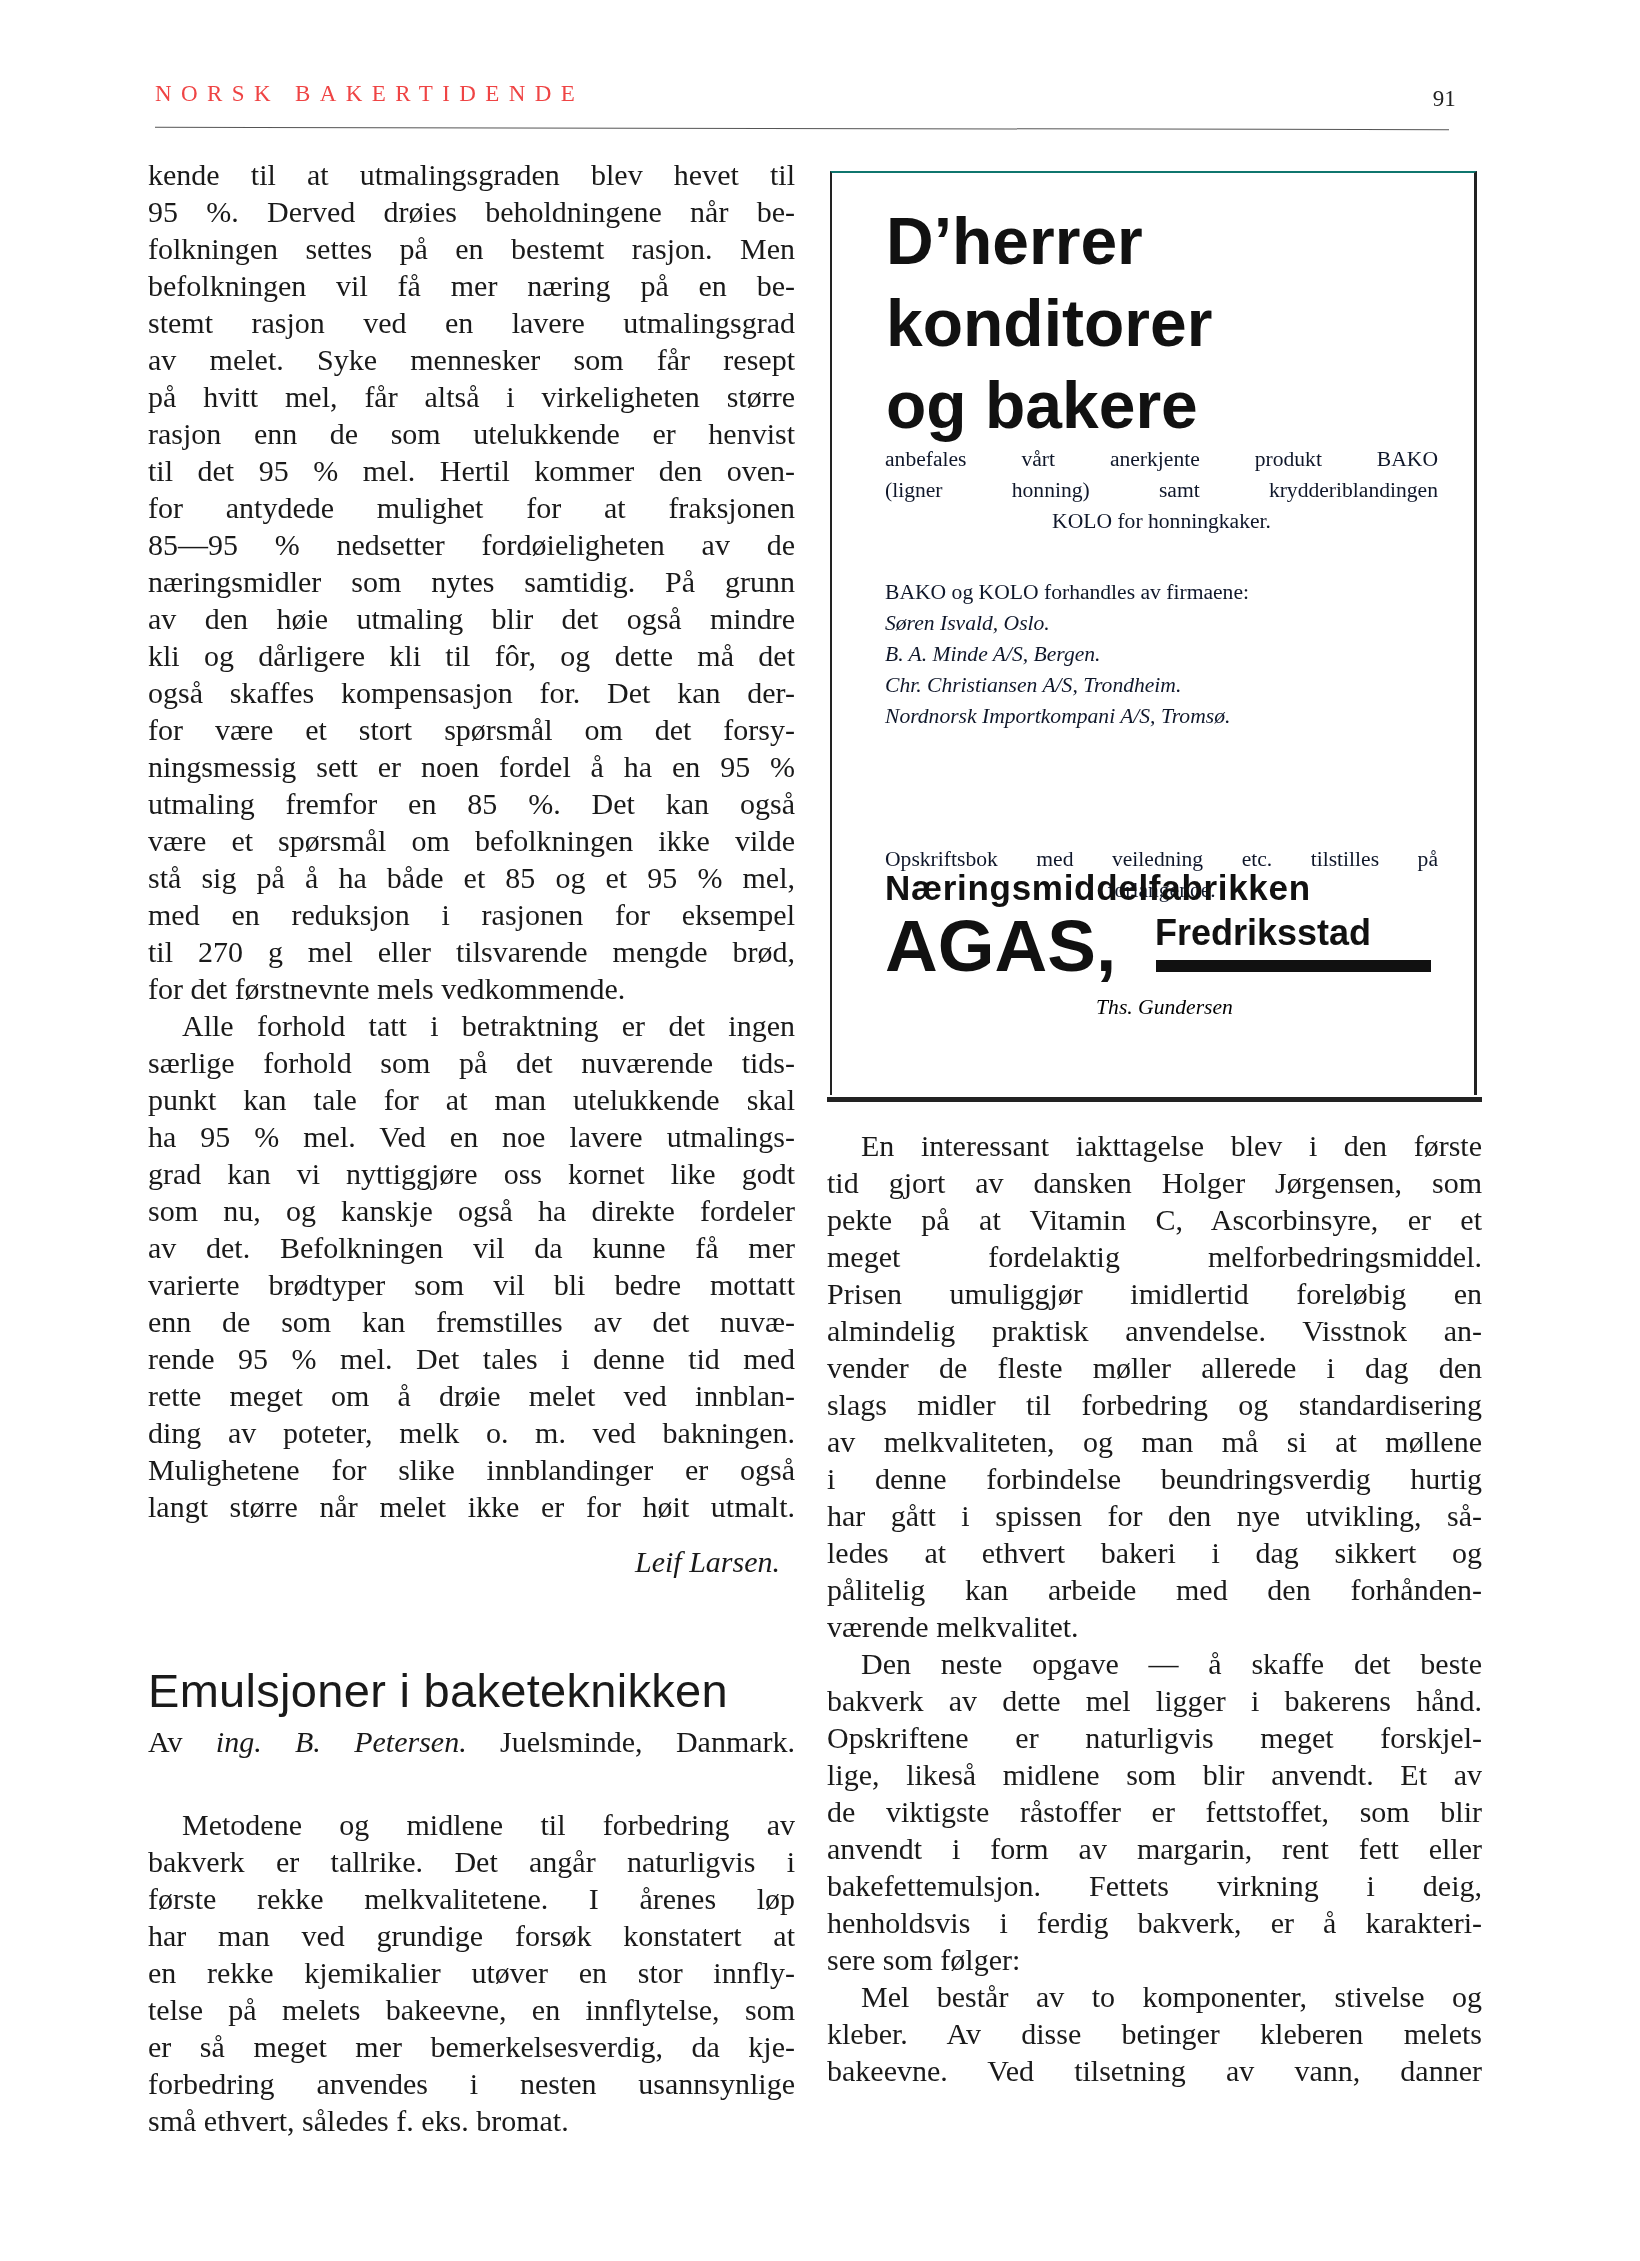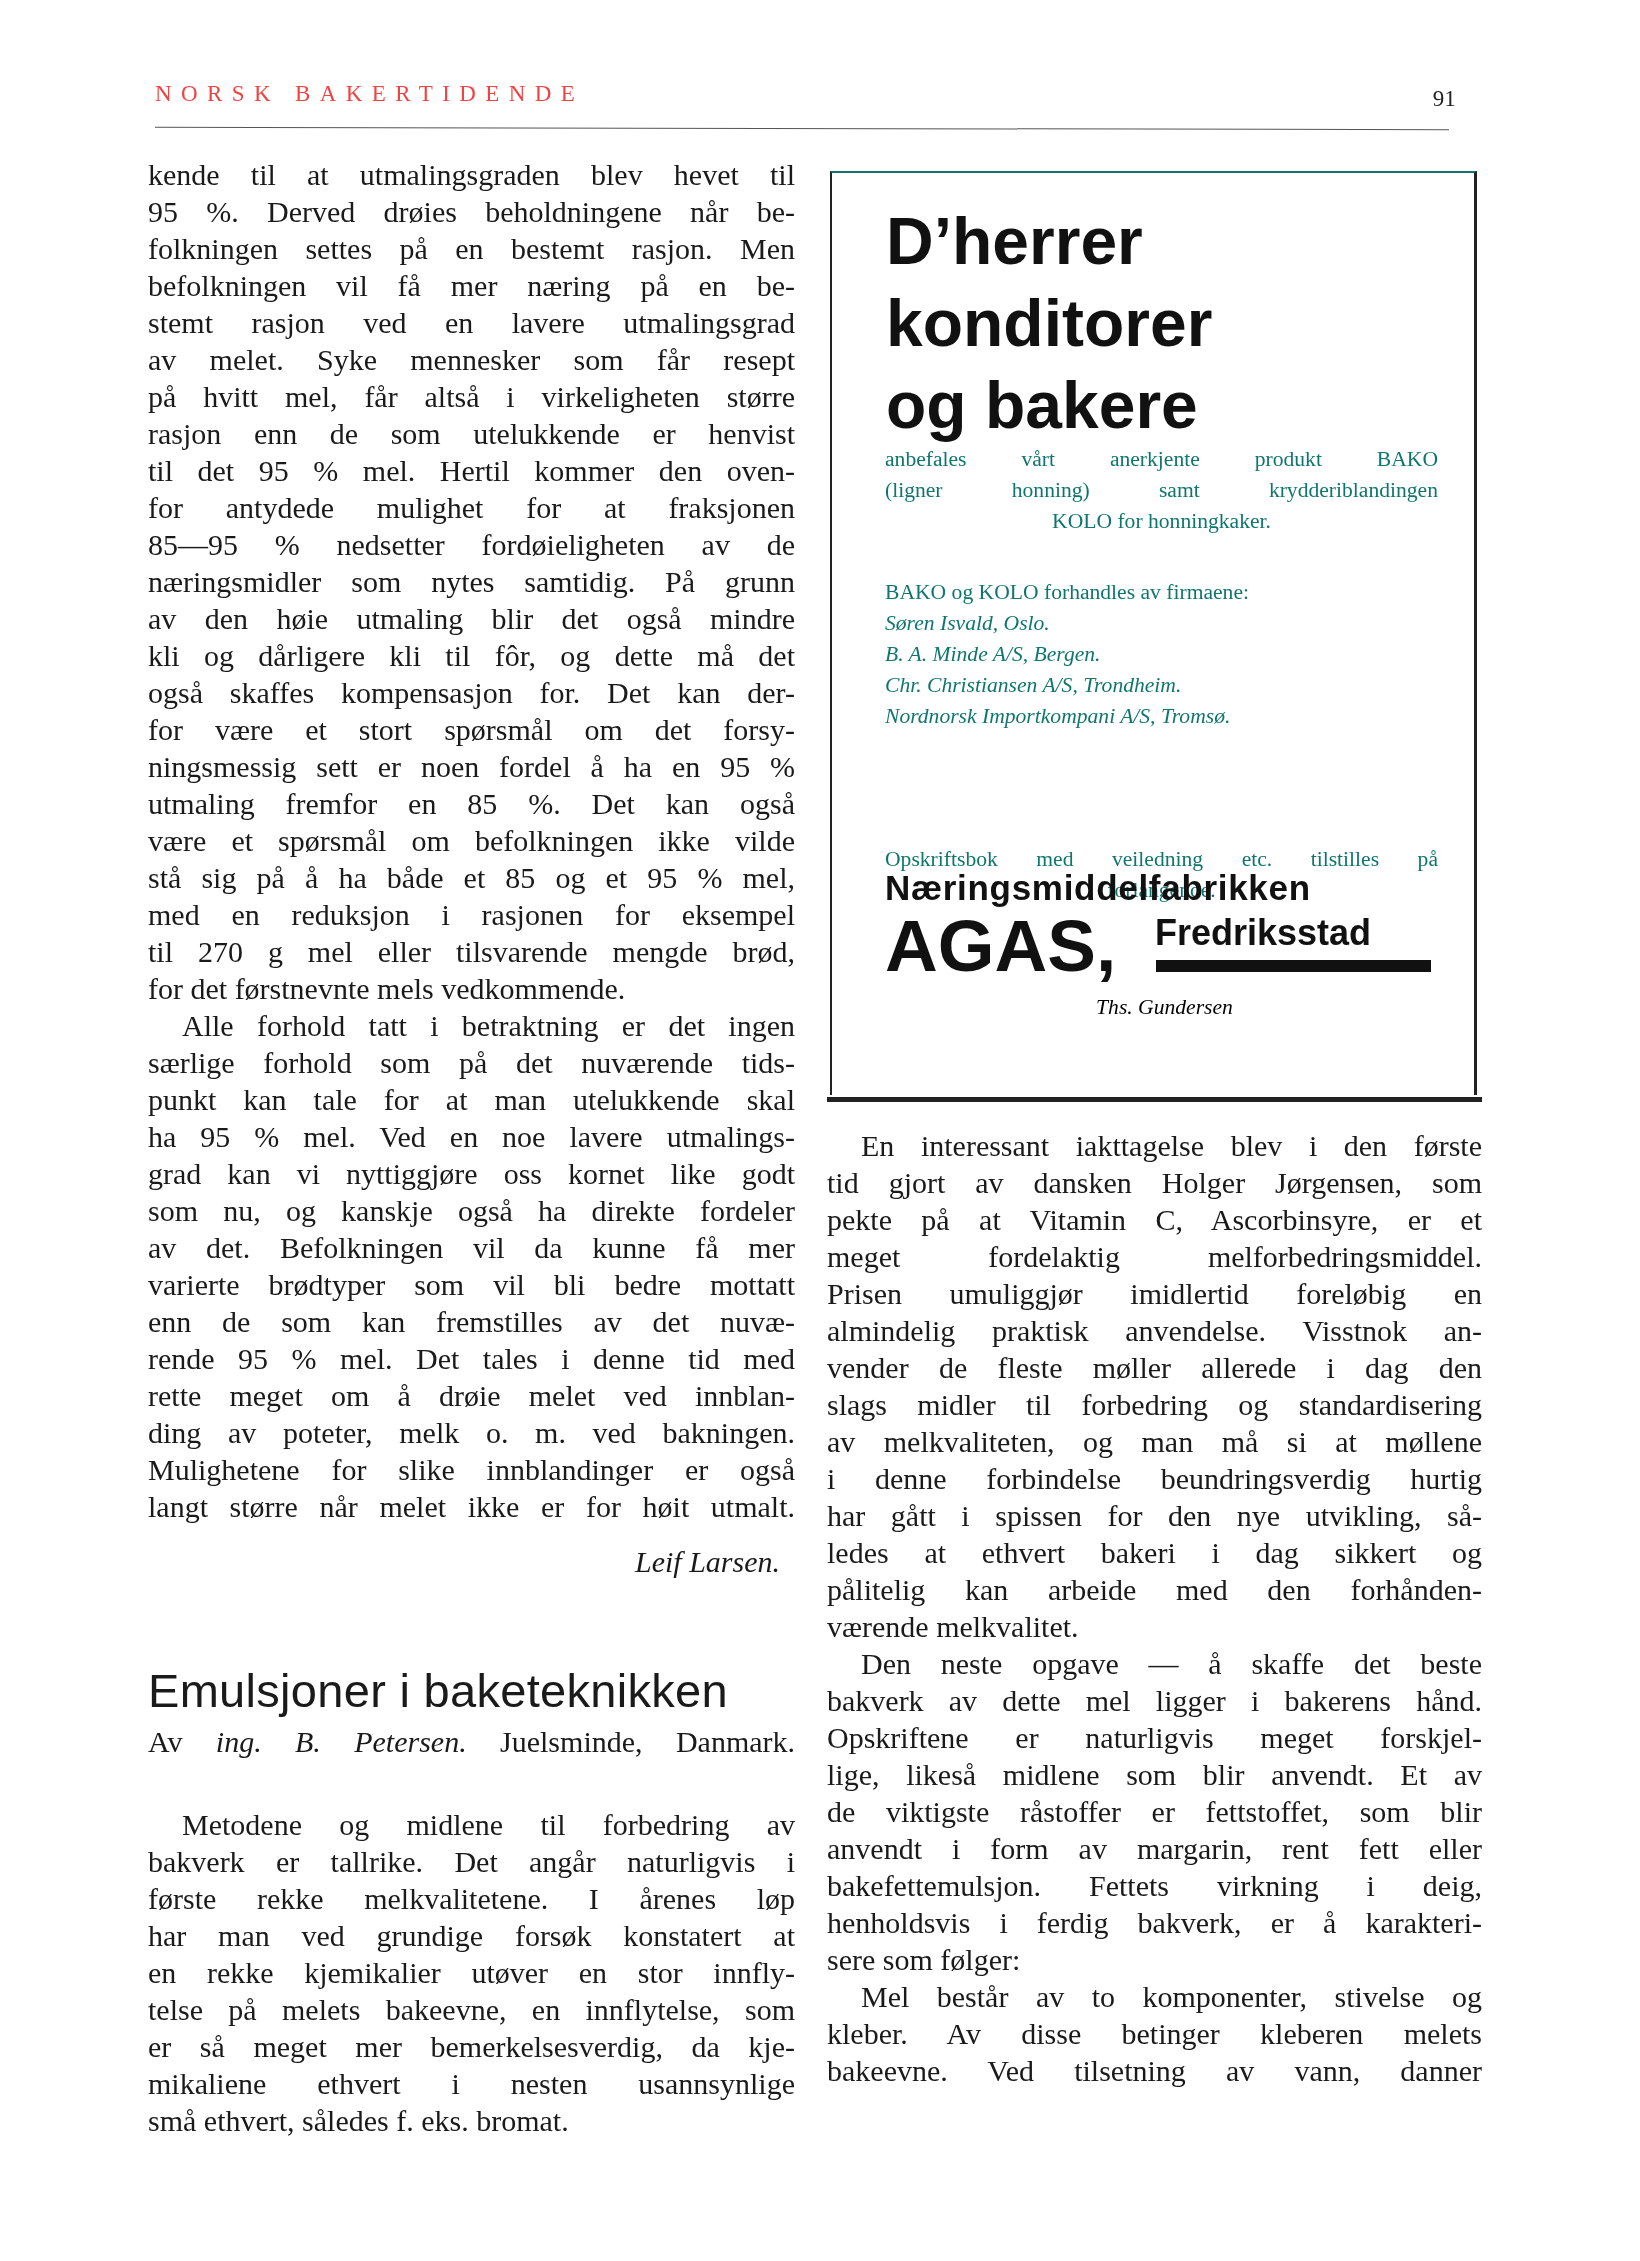--- a/index.html
+++ b/index.html
@@ -44,21 +44,21 @@
     box-sizing: border-box;
   }
   .ad-bottom-rule { position: absolute; left: 827px; top: 1097px; width: 655px; height: 5.4px; background: #222; }
   .ad-headline {
     position: absolute; left: 54px; top: 27px;
     font-family: "Liberation Sans", "DejaVu Sans", sans-serif; font-weight: bold;
     font-size: 66px; line-height: 82px; color: #111;
   }
   .ad-headline span { display: block; }
   .ad-text {
-    position: absolute; left: 53px; width: 553px; font-size: 21.6px; line-height: 31px; color: #0f766e;
+    position: absolute; left: 53px; width: 553px; font-size: 21.6px; line-height: 31px; color: #0f172a;
   }
   .ad-text .j { display: block; text-align: justify; text-align-last: justify; white-space: nowrap; }
   .ad-text .c { display: block; text-align: center; }
   .ad-text .l { display: block; text-align: left; }
   .ad-text .i { font-style: italic; }
   .ad-recommend { top: 271px; }
   .ad-dealers { top: 404px; }
   .ad-recipe { top: 627px; margin-top: 44px; }
   .ad-company {
     position: absolute; left: 53px; top: 694px; width: 559px;
@@ -128,21 +128,21 @@
   <span class="byline"><span>Av</span> <em>ing. B. Petersen.</em> <span>Juelsminde, Danmark.</span></span>
   <span class="spacer"></span>
   <div>
     <span class="line indent">Metodene og midlene til forbedring av</span>
     <span class="line">bakverk er tallrike. Det angår naturligvis i</span>
     <span class="line">første rekke melkvalitetene. I årenes løp</span>
     <span class="line">har man ved grundige forsøk konstatert at</span>
     <span class="line">en rekke kjemikalier utøver en stor innfly-</span>
     <span class="line">telse på melets bakeevne, en innflytelse, som</span>
     <span class="line">er så meget mer bemerkelsesverdig, da kje-</span>
-    <span class="line">mikaliene ethvert i nesten usannsynlige</span>
+    <span class="line">forbedring anvendes i nesten usannsynlige</span>
     <span class="line last">små ethvert, således f. eks. bromat.</span>
   </div>
 </div>
 
 <div class="ad">
   <div class="ad-headline">
     <span>D’herrer</span>
     <span>konditorer</span>
     <span>og bakere</span>
   </div>

